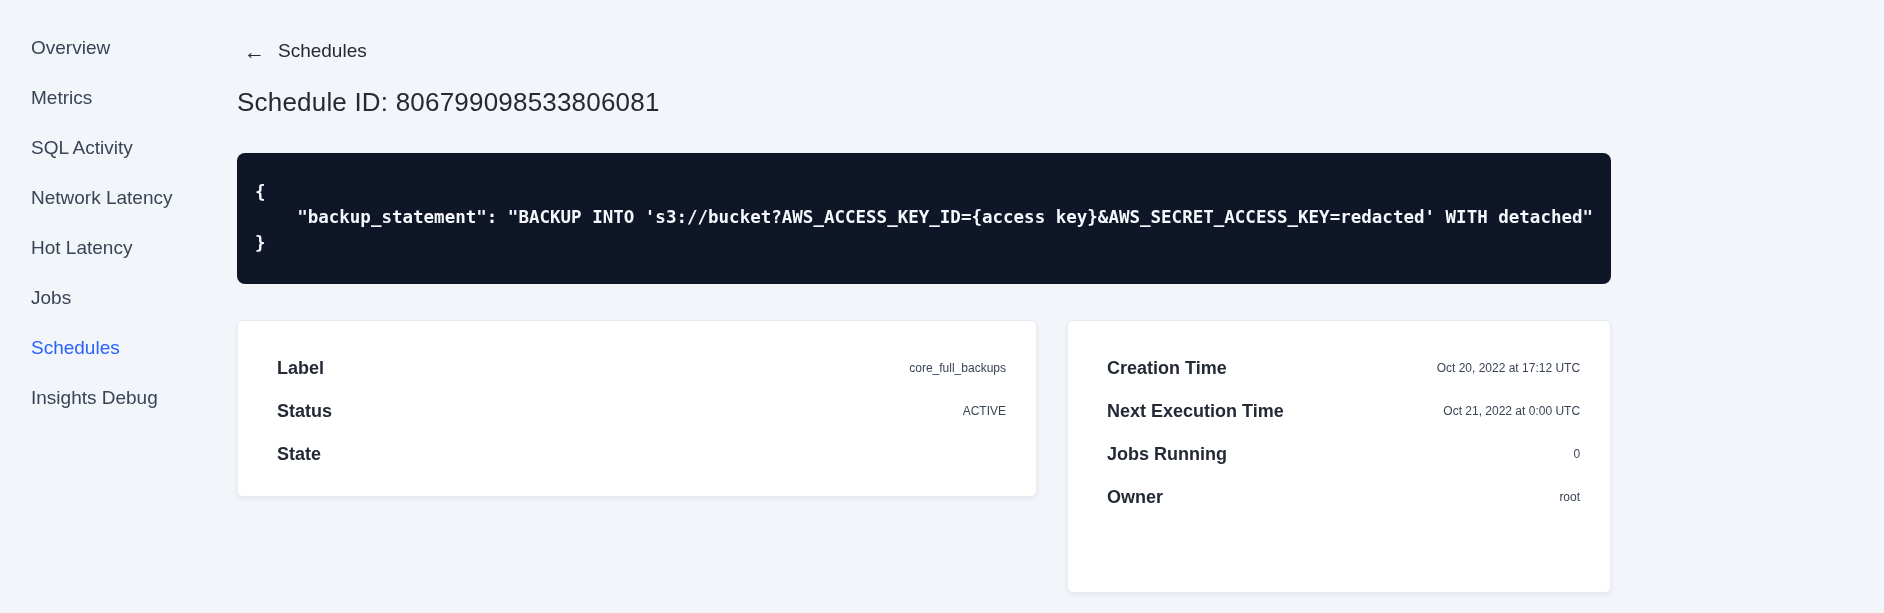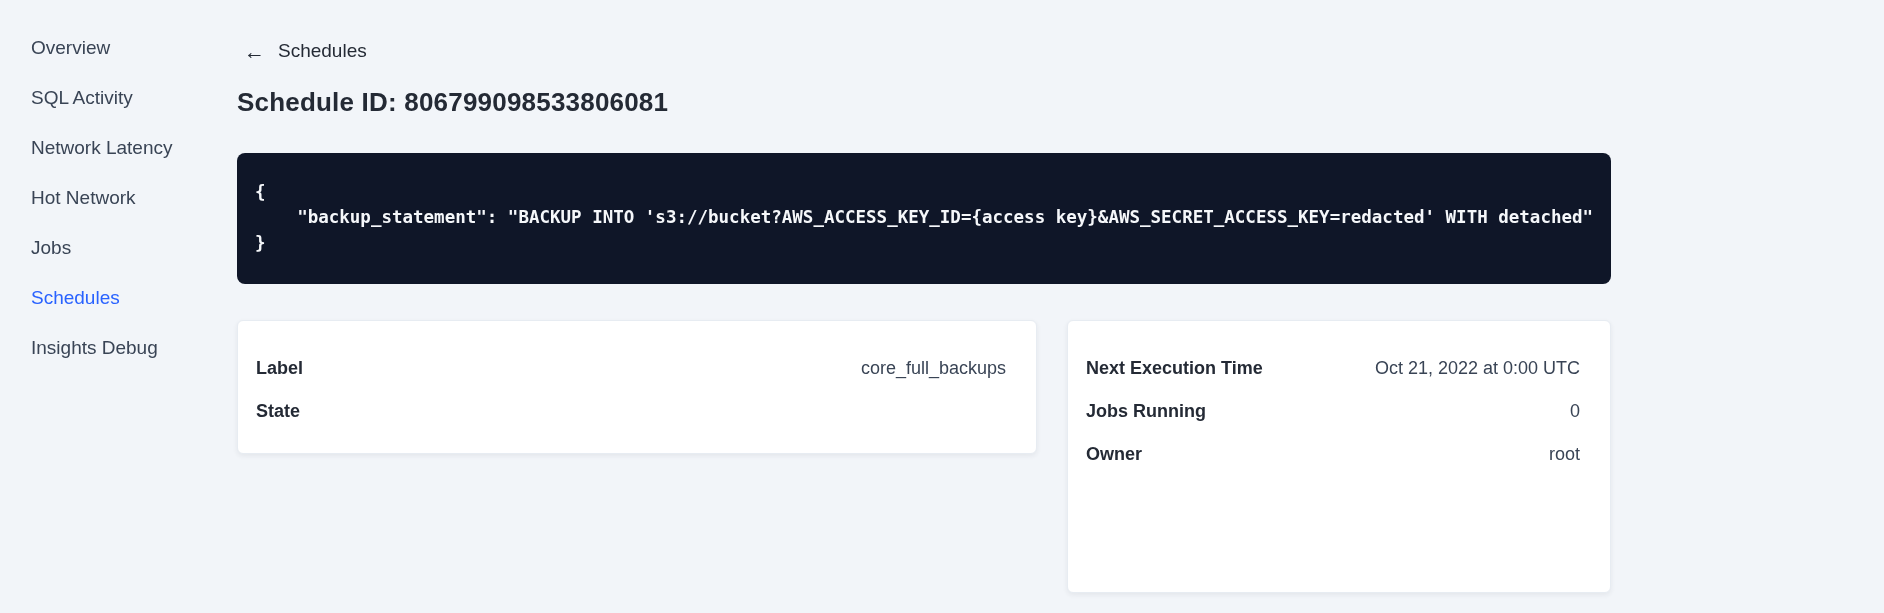--- a/index.html
+++ b/index.html
@@ -44,21 +44,21 @@
     margin: 40px 0 0 7px;
     font-size: 19px;
     color: var(--text-dark);
     text-decoration: none;
     cursor: pointer;
   }
   .back-link .arrow { font-size: 21px; line-height: 1; }
   .page-title {
     margin-top: 24px;
     font-size: 26px;
-    font-weight: 700;
+    font-weight: 400;
     color: var(--text-dark);
     letter-spacing: 0.2px;
   }
 
   
   .code-block {
     margin-top: 35px;
     min-height: 131px;
     background: var(--code-bg);
     border-radius: 8px;
@@ -88,52 +88,56 @@
   .info-row {
     display: flex;
     justify-content: space-between;
     align-items: center;
     height: 43px;
   }
   .info-row .label {
     font-size: 18px;
     font-weight: 700;
     color: var(--text-dark);
+    margin-left: 21px;
   }
   .info-row .value {
-    font-size: 18px;
+    font-size: 12px;
     color: var(--text-body);
     text-align: right;
   }
 </style>
 </head>
 <body>
 
 <div class="app">
 
   <nav class="sidebar">
     <ul>
 
         <li>
           <a href="#">Overview</a>
         </li>
 
+        <li>
+          <a href="#">Metrics</a>
+        </li>
 
 
         <li>
           <a href="#">SQL Activity</a>
         </li>
 
 
         <li>
           <a href="#">Network Latency</a>
         </li>
 
         <li>
-          <a href="#">Hot Network</a>
+          <a href="#">Hot Latency</a>
         </li>
 
         <li>
           <a href="#">Jobs</a>
         </li>
 
         <li>
           <a href="#" class="active">Schedules</a>
         </li>
 
@@ -162,31 +166,39 @@
     <section class="cards">
 
       <div class="card card-left">
         <div>
 
             <div class="info-row">
               <span class="label">Label</span>
               <span class="value">core_full_backups</span>
             </div>
 
+            <div class="info-row">
+              <span class="label">Status</span>
+              <span class="value">ACTIVE</span>
+            </div>
 
             <div class="info-row">
               <span class="label">State</span>
               <span class="value"></span>
             </div>
           </div>
       </div>
 
       <div class="card card-right">
         <div>
 
+            <div class="info-row">
+              <span class="label">Creation Time</span>
+              <span class="value">Oct 20, 2022 at 17:12 UTC</span>
+            </div>
 
             <div class="info-row">
               <span class="label">Next Execution Time</span>
               <span class="value">Oct 21, 2022 at 0:00 UTC</span>
             </div>
 
 
             <div class="info-row">
               <span class="label">Jobs Running</span>
               <span class="value">0</span>

